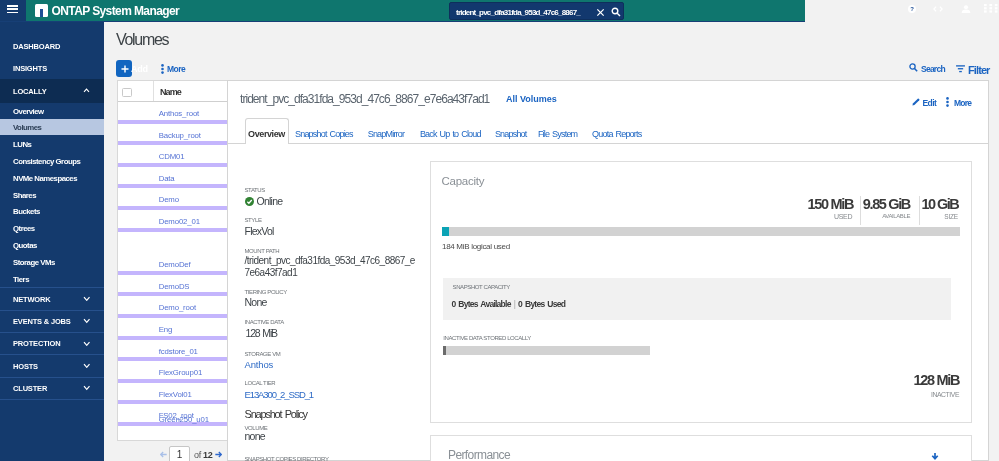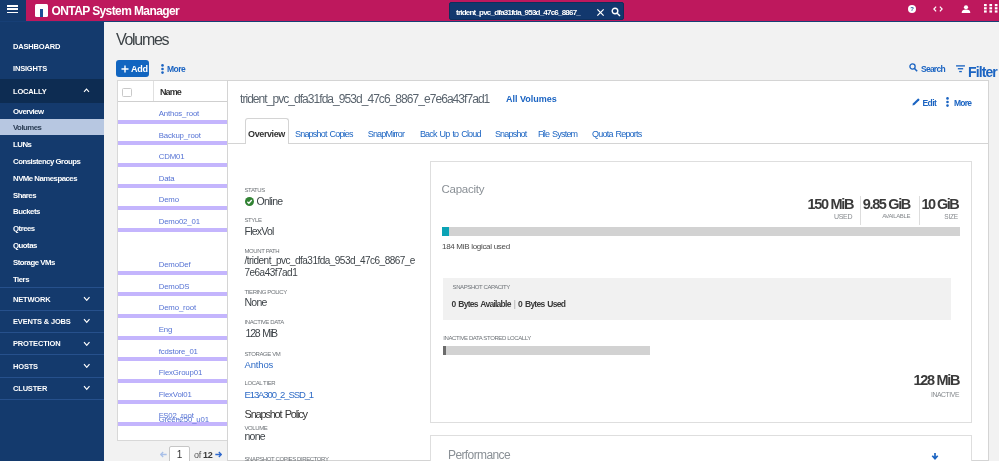--- a/index.html
+++ b/index.html
@@ -1,41 +1,41 @@
 <!DOCTYPE html>
 <html><head>
 <meta charset="utf-8">
 <style>
 * { margin:0; padding:0; box-sizing:border-box; }
 html,body { width:999px; height:461px; }
 body { font-family:"Liberation Sans",sans-serif; background:#f2f2f2; overflow:hidden; position:relative; }
 .abs { position:absolute; }
 
 
-#topbar { position:absolute; left:0; top:0; width:999px; height:22px; background:#be185d; border-bottom:1px solid #173f76; }
+#topbar { position:absolute; left:0; top:0; width:805px; height:22px; background:#0f766e; border-bottom:1px solid #173f76; }
 #topleft { position:absolute; left:0; top:0; width:26px; height:21px; background:#143a6d; }
 #hamb { position:absolute; left:7px; top:5px; width:10.5px; height:8px; }
 #hamb div { height:1.6px; background:#fff; margin-bottom:1.8px; }
 #ntlogo { position:absolute; left:34.5px; top:3.5px; width:13px; height:13px; background:#fff; border-radius:1.5px; overflow:hidden; }
 #ntlogo:after { content:""; position:absolute; left:5px; top:5.2px; width:3.8px; height:9px; background:#1e4e95; }
 #apptitle { position:absolute; left:51.5px; top:3.5px; color:#fff; font-size:12px; font-weight:bold; letter-spacing:-0.6px; }
 #gsearch { position:absolute; left:449px; top:2px; width:175px; height:18px; background:#12386e; border:1px solid #0e2f5c; border-radius:2px; color:#fff; }
 #gsearch .q { position:absolute; left:6px; top:5.2px; font-size:8px; font-weight:bold; letter-spacing:-0.78px; }
 .topicon { position:absolute; }
 
 
 #sidebar { position:absolute; left:0; top:22px; width:104px; height:439px; background:#143a6d; color:#fff; }
 .navh { position:absolute; left:13px; font-size:7.5px; font-weight:bold; letter-spacing:-0.18px; }
 .navi { position:absolute; left:13px; font-size:7.8px; font-weight:bold; letter-spacing:-0.5px; }
 .hrow { position:absolute; left:0; width:104px; border-top:1px solid #26508c; }
 .chev { position:absolute; }
 
 
 #h1 { position:absolute; left:116px; top:30.7px; font-size:16px; color:#3d4347; letter-spacing:-1.3px; }
-#addbtn { position:absolute; left:115.5px; top:60px; width:33px; height:17px; background:#1165c0; border-radius:3px; color:#fff; font-size:9px; font-weight:bold; letter-spacing:-0.2px; }
+#addbtn { position:absolute; left:115.5px; top:60px; width:16px; height:17px; background:#1165c0; border-radius:3px; color:#fff; font-size:9px; font-weight:bold; letter-spacing:-0.2px; }
 .blulnk { position:absolute; color:#1b64c2; font-size:9px; font-weight:bold; letter-spacing:-0.3px; }
 
 
 #vtable { position:absolute; left:117px; top:80px; width:110px; height:361px; background:#fff; border:1px solid #d8d8d8; border-right:none; }
 #thead { position:absolute; left:0; top:0; width:100%; height:21px; border-bottom:1px solid #cfcfcf; }
 #thead .cb { position:absolute; left:4px; top:6.5px; width:10px; height:9.5px; border:1px solid #c9c9c9; border-radius:1.5px; background:#fff; }
 #thead .nm { position:absolute; left:42px; top:6px; font-size:9px; font-weight:bold; color:#333; letter-spacing:-0.9px; }
 #thead .cdiv { position:absolute; left:35px; top:0; width:1px; height:20px; background:#e0e0e0; }
 .trow { position:absolute; left:0; width:100%; height:21.6px; border-bottom:4px solid #c4b5fd; }
 .trow a { position:absolute; left:40.7px; top:7px; color:#5572d4; font-size:7.8px; text-decoration:none; letter-spacing:-0.15px; }
@@ -180,21 +180,21 @@
     <path d="M6.7 6.7 L10 10" stroke="#1b64c2" stroke-width="1.9"></path>
   </svg>
 <div class="blulnk" style="left:921px; top:64.3px; font-size:8.5px; letter-spacing:-0.75px;">Search</div>
 <svg class="abs" style="left:956px;top:64.5px" width="9" height="8" viewBox="0 0 10 9">
     <g stroke="#1b64c2" stroke-width="1.5">
       <line x1="0" y1="1" x2="10" y2="1"></line>
       <line x1="2" y1="4.2" x2="8" y2="4.2"></line>
       <line x1="3.5" y1="7.4" x2="6.5" y2="7.4"></line>
     </g>
   </svg>
-<div class="blulnk" style="left:968px; top:64.3px; font-size:14px; letter-spacing:-0.9px;">Filter</div>
+<div class="blulnk" style="left:968px; top:64.3px; font-size:11px; letter-spacing:-0.9px;">Filter</div>
 
 <div id="vtable">
   <div id="thead">
       <div class="cb"></div>
       <div class="cdiv"></div>
       <div class="nm">Name</div>
     </div>
   <div class="trow" style="top:21px">
       <a>Anthos_root</a>
     </div>
@@ -294,21 +294,21 @@
   <div class="dlabel" style="top:269.5px">STORAGE VM</div>
   <div class="dlink" style="top:277.9px; letter-spacing:-0.15px;">Anthos</div>
   <div class="dlabel" style="top:299.2px">LOCAL TIER</div>
   <div class="dlink" style="top:307.5px; letter-spacing:-1.1px;">E13A300_2_SSD_1</div>
   <div class="dval" style="top:327.2px; font-size:11px; color:#333; letter-spacing:-1.2px; word-spacing:1.5px;">Snapshot Policy</div>
   <div class="dlabel" style="top:344.1px">VOLUME</div>
   <div class="dval" style="top:348.9px">none</div>
   <div class="dlabel" style="top:375.2px">SNAPSHOT COPIES DIRECTORY</div>
 
   <div id="capcard">
-    <div class="cardtitle" style="position:absolute; left:10.5px; top:21px;">Capacity</div>
+    <div class="cardtitle" style="position:absolute; left:10.5px; top:13px;">Capacity</div>
     <div class="statnum" style="position:absolute; right:117.4px; top:33.9px;">150 MiB</div>
     <div class="statlab" style="position:absolute; right:118.3px; top:50.5px; font-size:7px; letter-spacing:-0.3px;">USED</div>
     <div style="position:absolute; left:429.4px; top:34px; width:1px; height:29px; background:#ddd;"></div>
     <div class="statnum" style="position:absolute; right:60.5px; top:33.9px; letter-spacing:-1.35px;margin-left:20px;">9.85 GiB</div>
     <div class="statlab" style="position:absolute; right:60.5px; top:51px;">AVAILABLE</div>
     <div style="position:absolute; left:488px; top:34px; width:1px; height:29px; background:#ddd;"></div>
     <div class="statnum" style="position:absolute; right:12.4px; top:33.9px; letter-spacing:-1.55px;">10 GiB</div>
     <div class="statlab" style="position:absolute; right:12.5px; top:50.8px; font-size:6.5px; letter-spacing:-0.2px;">SIZE</div>
     <div style="position:absolute; left:11px; top:65.2px; width:517.6px; height:9px; background:#d2d2d2;">
         <div style="width:6.6px; height:9px; background:#0ba3b5;"></div>

